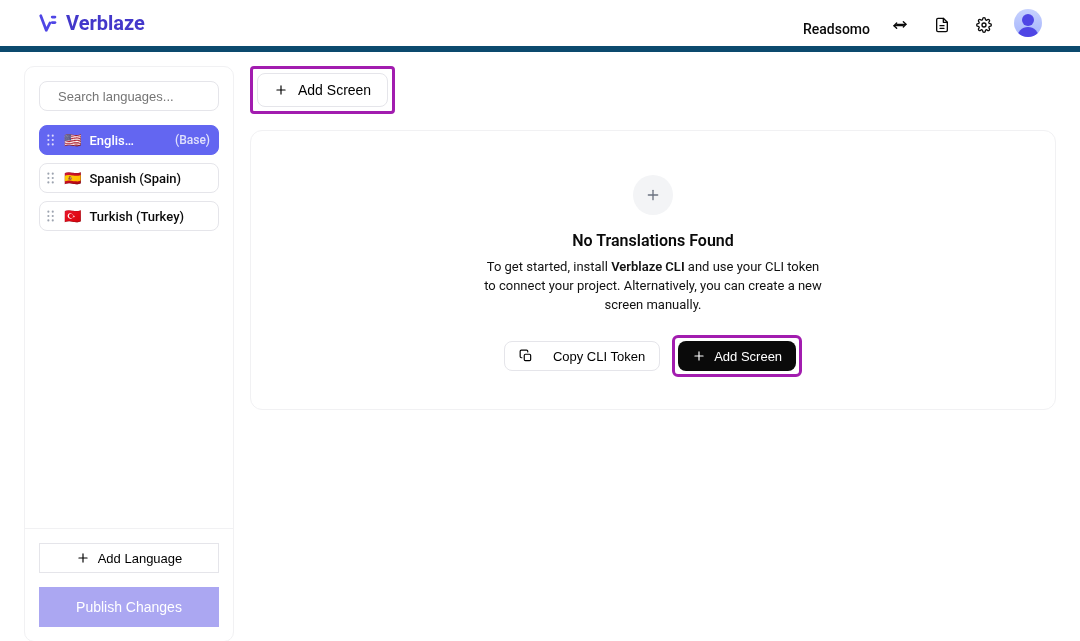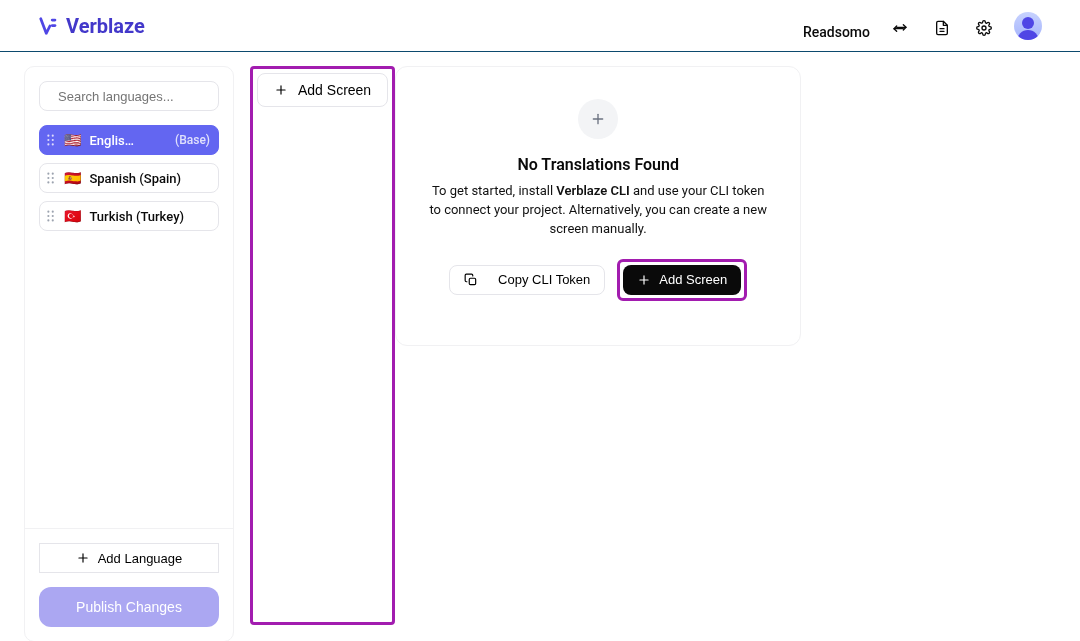--- a/index.html
+++ b/index.html
@@ -1,19 +1,19 @@
 <!DOCTYPE html>
 <html><head>
 <meta charset="utf-8">
 <style>
   * { box-sizing: border-box; margin: 0; padding: 0; }
   body { font-family: -apple-system, BlinkMacSystemFont, "Segoe UI", Roboto, sans-serif; background: #fff; color: #0a0a0a; width: 1080px; height: 641px; overflow: hidden; }
 
   
-  .header { height: 52px; display: flex; align-items: center; justify-content: space-between; padding: 0 38px; border-bottom: 1px solid #0c4a6e; background:#fff; }
+  .header { height: 52px; display: flex; align-items: center; justify-content: space-between; padding: 0 38px; border-bottom: 6px solid #0c4a6e; background:#fff; }
   .logo { display: flex; align-items: center; gap: 6px; font-weight: 700; font-size: 20px; color: #4f46e5; }
   .logo svg { flex-shrink: 0; }
   .logo-text { color:#4338ca; }
   .header-right { display: flex; align-items: flex-end; gap: 18px; }
   .project-name { font-size: 14px; font-weight: 500; }
   .icon-btn { background: none; border: none; cursor: pointer; display: inline-flex; align-items: center; justify-content: center; color:#0a0a0a; padding:4px; }
   .avatar { width: 28px; height: 28px; border-radius: 50%; background: linear-gradient(#c7d2fe,#a5b4fc); display:flex; align-items:center; justify-content:center; position:relative; overflow:hidden;}
   .avatar::before{content:"";width:12px;height:12px;background:#4f46e5;border-radius:50%;position:absolute;top:5px;}
   .avatar::after{content:"";width:22px;height:14px;background:#4f46e5;border-radius:12px 12px 0 0;position:absolute;bottom:-4px;}
 
@@ -31,28 +31,28 @@
   .lang-item.active .grip { color:#e0dcfc; }
   .lang-item .flag { font-size:14px; }
   .lang-item .name { flex:1; white-space:nowrap; overflow:hidden; text-overflow:ellipsis;}
   .lang-item.active { background:#6366f1; border-color:#6366f1; color:#fff;}
   .lang-item .tag { font-size:12px; opacity:.8;margin-left:28px; }
 
   .sidebar-divider { height:1px; background:#f1f1f3; width:100%; }
   .sidebar-addlang { padding:14px; }
   .add-lang-btn { width:100%; height:30px; border:1px solid #e5e5ea; background:#fff; border-radius:0; font-size:13px; font-weight:500; display:flex; align-items:center; justify-content:center; gap:8px; cursor:pointer;}
   .sidebar-publish { padding: 0 14px 14px 14px; margin-top:auto; }
-  .publish-btn { width:100%; height:40px; border:none; background:#a7a3f2; color:#fff; border-radius:12px; font-size:14px; font-weight:500; cursor:not-allowed; opacity:.95;}
-
-  
-  .content { flex:1; display:flex; flex-direction:row; }
+  .publish-btn { width:100%; height:40px; border:none; background:#a7a3f2; color:#fff; border-radius:0; font-size:14px; font-weight:500; cursor:not-allowed; opacity:.95;}
+
+  
+  .content { flex:1; display:flex; flex-direction:column; }
   .toolbar { display:flex; gap:10px; margin-bottom:16px; }
   .highlight-box-1 { border:3px solid #a21caf; border-radius:4px; padding:4px; display:inline-flex; }
   .add-screen-btn-sm { height:34px; padding:0 16px; background:#fff; border:1px solid #e5e5ea; border-radius:8px; font-size:14px; font-weight:500; display:flex; align-items:center; gap:10px; cursor:pointer;}
-  .panel { border:1px solid #f1f1f3; border-radius:12px; flex:0 0 auto; height:280px; display:flex; align-items:flex-start; justify-content:center; padding:32px;}
+  .panel { border:1px solid #f1f1f3; border-radius:12px; flex:0 0 auto; height:280px; display:flex; align-items:flex-end; justify-content:center; padding:32px;}
   .empty { display:flex; flex-direction:column; align-items:center; max-width:340px; text-align:center;}
   .empty-circle { width:40px;height:40px;border-radius:50%;background:#f3f4f6;display:flex;align-items:center;justify-content:center;margin-bottom:16px;}
   .empty-title { font-size:16px; font-weight:600; margin-bottom:8px;}
   .empty-desc { font-size:13px; line-height:1.45; color:#111; margin-bottom:20px;}
   .empty-desc strong { font-weight:600; }
   .empty-actions { display:flex; gap:12px; align-items:center;}
   .copy-btn { height:30px; padding:0 14px; background:#fff; border:1px solid #e5e5ea; border-radius:8px; font-size:13px; font-weight:500; display:flex; align-items:center; gap:20px; cursor:pointer;}
   .highlight-box-2 { border:3px solid #a21caf; border-radius:6px; padding:3px; display:inline-flex;}
   .add-screen-btn-dark { height:30px; padding:0 14px; background:#0a0a0a; color:#fff; border:none; border-radius:8px; font-size:13px; font-weight:500; display:flex; align-items:center; gap:8px; cursor:pointer;}
 

